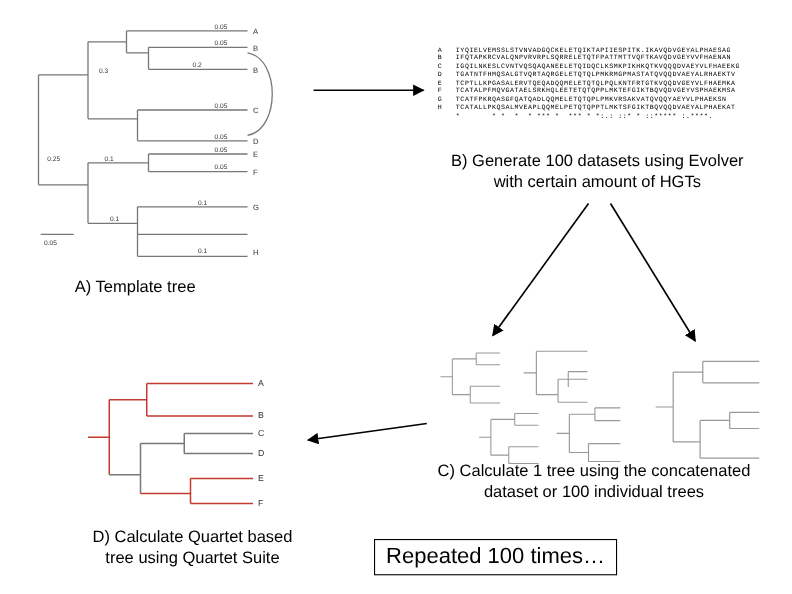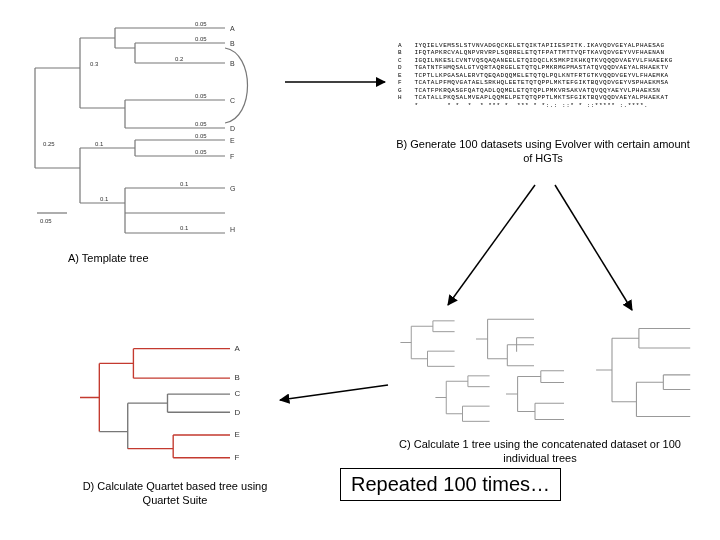--- a/index.html
+++ b/index.html
@@ -7,21 +7,21 @@
     padding: 0;
     width: 720px;
     height: 540px;
     background: #fff;
     font-family: Arial, Helvetica, sans-serif;
     color: #000;
     overflow: hidden;
   }
   .label {
     position: absolute;
-    font-size: 11px;
+    font-size: 15px;
     line-height: 1.25;
     text-align: center;
   }
   .align-box {
     position: absolute;
     font-family: "Courier New", monospace;
     font-size: 6px;
     line-height: 1.25;
     letter-spacing: 0.5px;
     white-space: pre;
@@ -124,23 +124,23 @@
 <svg class="mini" viewBox="0 0 60 50" style="left:470px; top:310px; width:70px; height:58px;">
   <path class="branch" d="M5,25 H15 M15,8 V42 M15,8 H55 M15,42 H32 M32,30 V48 M32,30 H55 M32,48 H55 M32,30 H40 M40,24 V36 M40,24 H55"></path>
 </svg>
 <svg class="mini" viewBox="0 0 60 50" style="left:500px; top:365px; width:70px; height:58px;">
   <path class="branch" d="M5,25 H15 M15,10 V40 M15,10 H35 M35,5 V15 M35,5 H55 M35,15 H55 M15,40 H30 M30,33 V47 M30,33 H55 M30,47 H55"></path>
 </svg>
 <svg class="mini" viewBox="0 0 90 80" style="left:590px; top:320px; width:110px; height:100px;">
   <path class="branch" d="M5,40 H18 M18,14 V66 M18,14 H40 M40,6 V22 M40,6 H82 M40,22 H82 M18,66 H38 M38,50 V78 M38,50 H60 M60,44 V56 M60,44 H82 M60,56 H82 M38,78 H82"></path>
 </svg>
 
-<div class="label" style="left:390px; top:438px; width:300px;">C) Calculate 1 tree using the concatenated dataset or 100 individual trees</div>
+<div class="label" style="left:390px; top:420px; width:300px;">C) Calculate 1 tree using the concatenated dataset or 100 individual trees</div>
 
-<div class="big-box" style="left:340px; top:468px;">Repeated 100 times…</div>
+<div class="big-box" style="left:340px; top:490px;">Repeated 100 times…</div>
 
 <svg style="left:0; top:0; width:720px; height:540px; pointer-events:none;">
   <defs>
     <marker id="ah" viewBox="0 0 10 10" refX="9" refY="5" markerWidth="7" markerHeight="7" orient="auto">
       <path class="arrowhead" d="M0,0 L10,5 L0,10 z"></path>
     </marker>
   </defs>
 
   <line class="arrow" x1="285" y1="82" x2="385" y2="82" marker-end="url(#ah)"></line>
 

